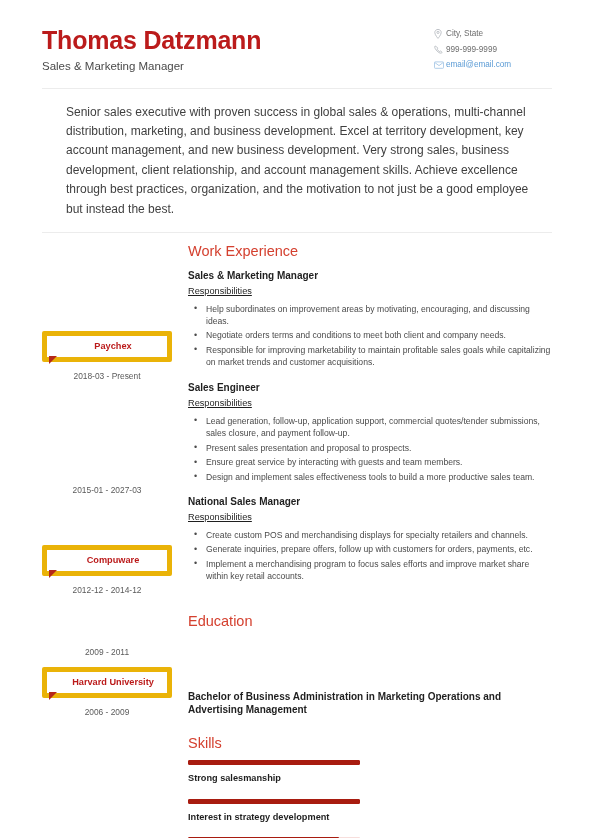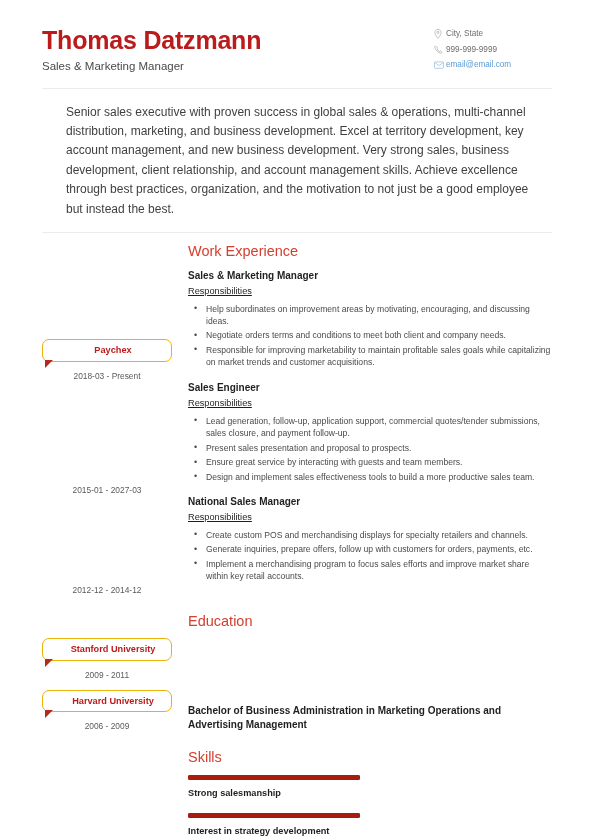--- a/index.html
+++ b/index.html
@@ -111,22 +111,22 @@
     margin: 0 0 8px 0;
   }
 
   
   .badge-wrap {
     position: relative;
     margin-bottom: 2px;
   }
   .badge {
     position: relative;
-    border: 1px solid #eab308;
-    border-radius: 7px;
+    border: 5px solid #eab308;
+    border-radius: 2px;
     background: #ffffff;
     color: #bb1b1b;
     font-size: 9.2px;
     font-weight: bold;
     text-align: center;
     padding: 5px 4px 5px 16px;
     line-height: 1.15;
     box-sizing: border-box;
     width: 130px;
   }
@@ -317,20 +317,23 @@
           <li>Lead generation, follow-up, application support, commercial quotes/tender submissions, sales closure, and payment follow-up.</li>
           <li>Present sales presentation and proposal to prospects.</li>
           <li>Ensure great service by interacting with guests and team members.</li>
           <li>Design and implement sales effectiveness tools to build a more productive sales team.</li>
         </ul>
       </div>
     </div>
 
     <div class="section">
       <div class="col-left">
+        <div class="badge-wrap">
+          <div class="badge">Compuware</div>
+        </div>
         <div class="badge-date">2012-12 - 2014-12</div>
       </div>
       <div class="col-right entry">
         <div class="entry-title">National Sales Manager</div>
         <div class="entry-sub">Responsibilities</div>
         <ul class="bullets">
           <li>Create custom POS and merchandising displays for specialty retailers and channels.</li>
           <li>Generate inquiries, prepare offers, follow up with customers for orders, payments, etc.</li>
           <li>Implement a merchandising program to focus sales efforts and improve market share within key retail accounts.</li>
         </ul>
@@ -344,23 +347,20 @@
 
     <div class="section">
       <div class="col-left"></div>
       <div class="col-right">
         <div class="section-title">Education</div>
       </div>
     </div>
 
     <div class="section">
       <div class="col-left">
-        <div class="badge-wrap">
-          <div class="badge">Stanford University</div>
-        </div>
         <div class="badge-date">2009 - 2011</div>
       </div>
     </div>
 
     <div class="spacer-sm"></div>
 
     <div class="section">
       <div class="col-left">
         <div class="badge-wrap">
           <div class="badge">Harvard University</div>

